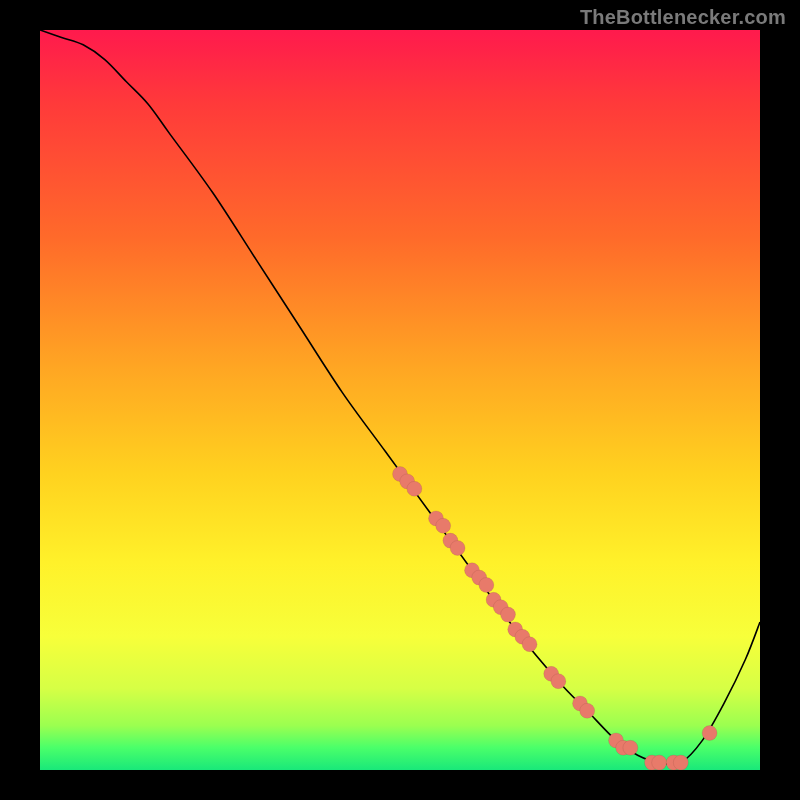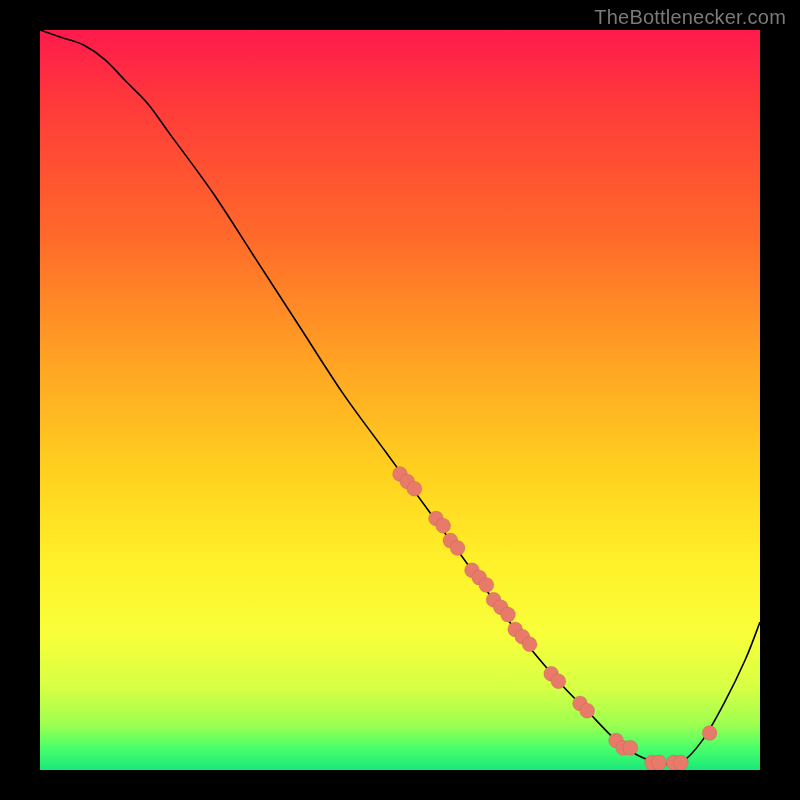--- a/index.html
+++ b/index.html
@@ -37,21 +37,21 @@
       #4aff6a 97%,
       #19e87a 100%);
   }
   .attribution {
     position: absolute;
     top: 6px;
     right: 14px;
     color: #7a7a7a;
     font-size: 20px;
     letter-spacing: 0.2px;
-    font-weight: 400;
+    font-weight: 700;
   }
   svg.curve-layer {
     position: absolute;
     left: 0; top: 0;
     width: 100%;
     height: 100%;
   }
   .curve-path {
     fill: none;
     stroke: #000;

